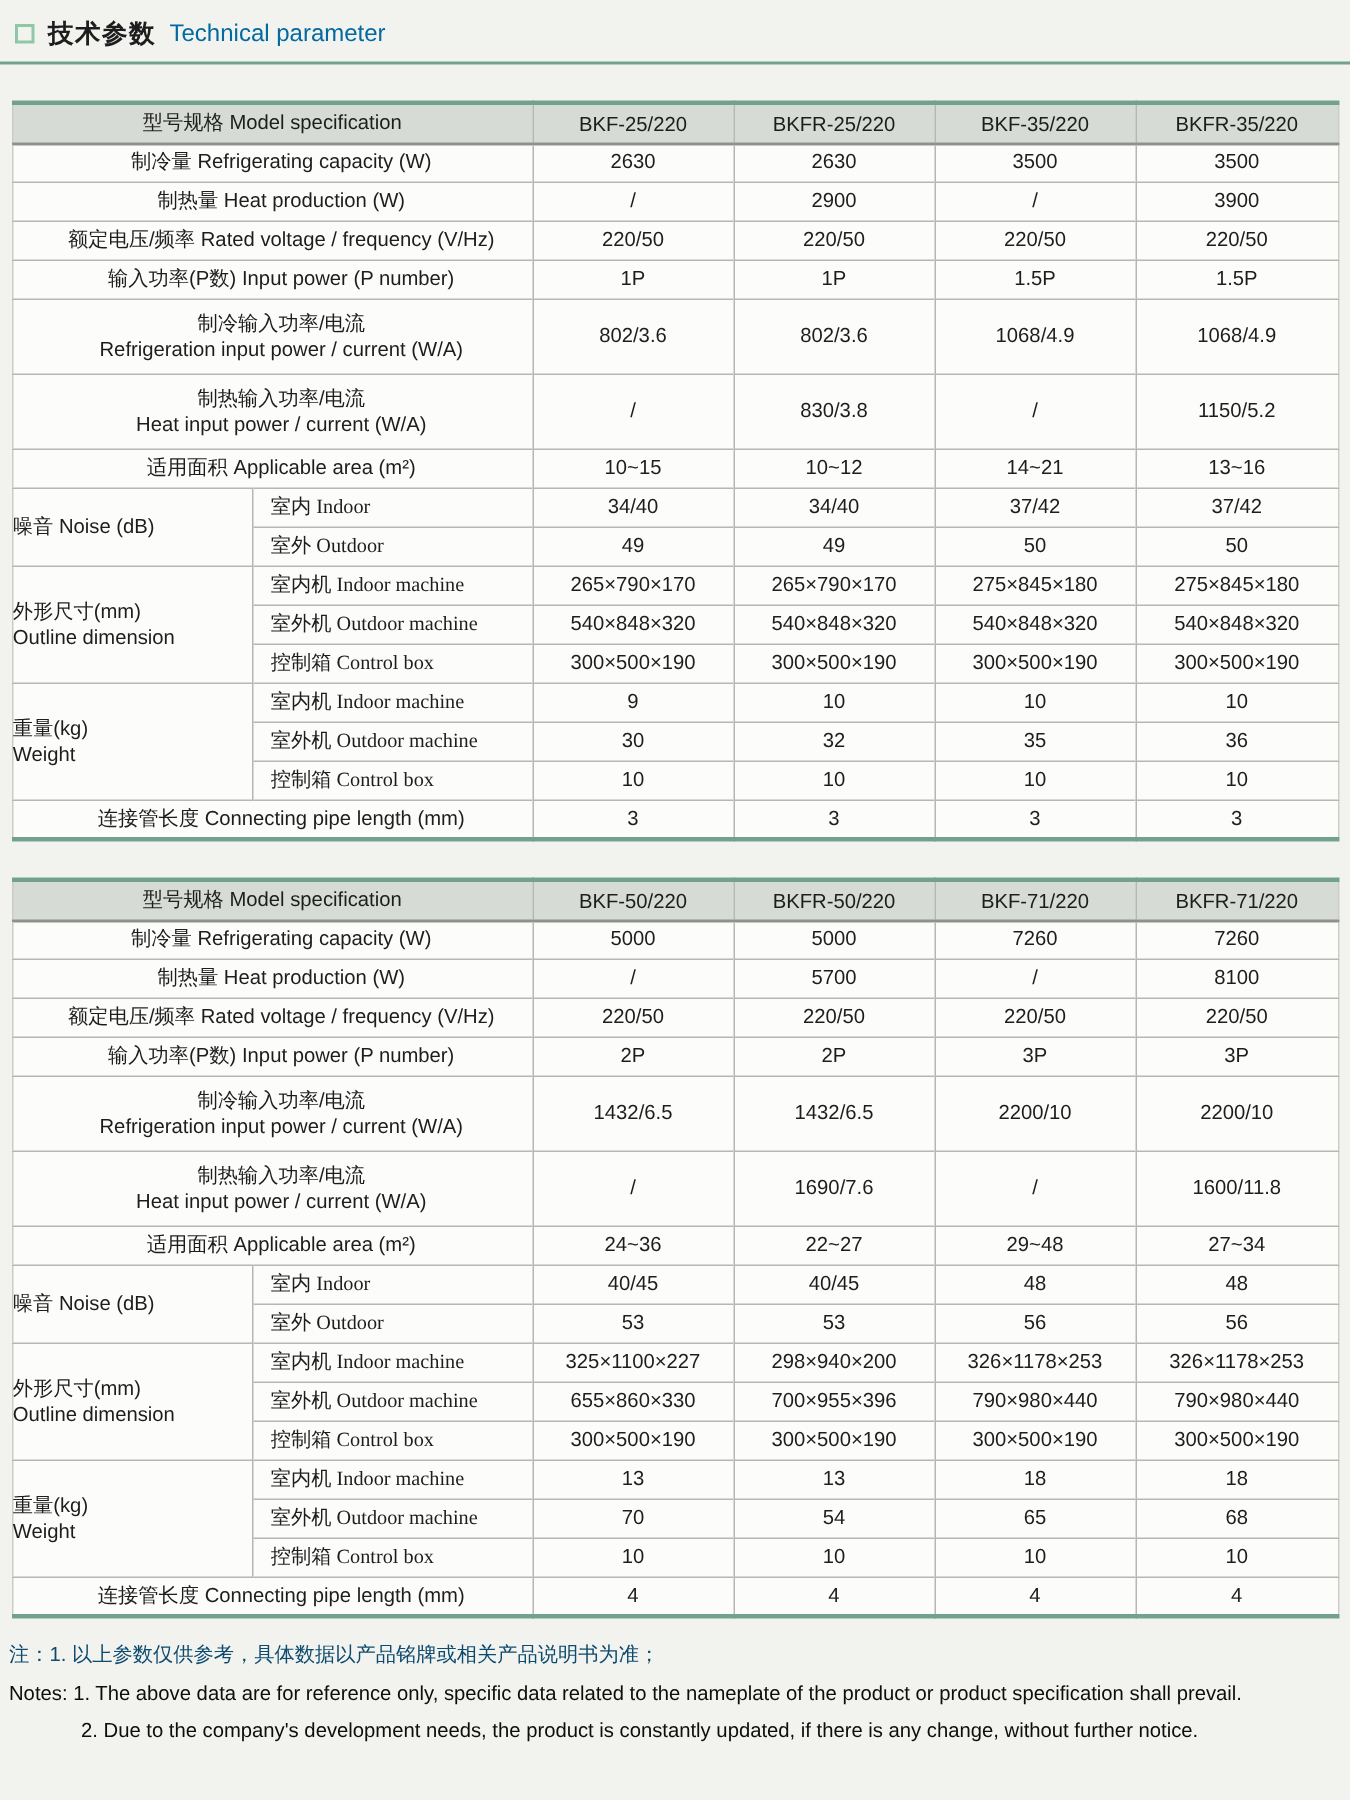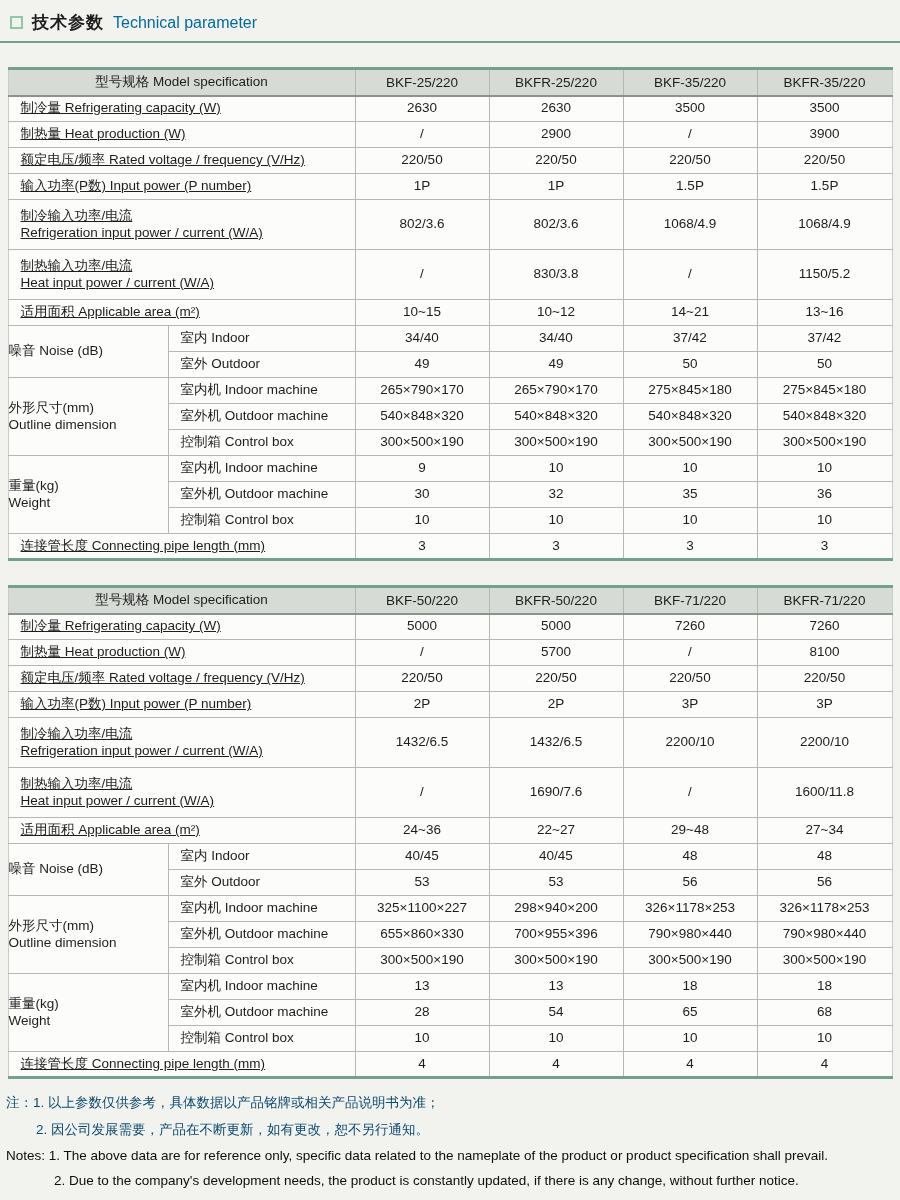--- a/index.html
+++ b/index.html
@@ -35,22 +35,22 @@
   }
   table.spec-table + table.spec-table{margin-top:24px;}
   .spec-table thead th{
     background:var(--hdr-bg);height:27px;font-weight:normal;
     border-bottom:2px solid var(--hdr-line);text-align:center;
   }
   .spec-table thead th.v{border-left:1px solid var(--line);}
   .spec-table td{height:26px;border-top:1px solid var(--line);line-height:1.25;}
   .spec-table td.tall{height:50px;}
   .spec-table td.v{text-align:center;border-left:1px solid var(--line);}
-  .spec-table td.lab{text-align:left;padding-left:12px;text-decoration:underline;}
-  .spec-table td.sub{text-align:left;padding-left:12px;border-left:1px solid var(--line);}
+  .spec-table td.lab{text-align:center;padding-left:12px;}
+  .spec-table td.sub{text-align:left;padding-left:12px;border-left:1px solid var(--line);font-family:Liberation Serif, serif;}
   .spec-table td.grp{text-align:left;}
   .lab .l2,.grp .l2{display:block;}
   .notes{margin:10px 10px 0 6px;}
   .note-zh{font-size:13.5px;line-height:27px;color:#0c4a6e;}
   .note-zh.ind{padding-left:30px;}
   .note-en{font-size:13.5px;line-height:25px;color:#0d0d0d;}
   .note-en.ind{padding-left:48px;}
 </style>
 </head>
 <body>
@@ -309,21 +309,21 @@
           <tr>
             <td class="grp" rowspan="3"><span class="l1">重量(kg)</span><span class="l2">Weight</span></td>
             <td class="sub">室内机 Indoor machine</td>
             <td class="v">13</td>
             <td class="v">13</td>
             <td class="v">18</td>
             <td class="v">18</td>
           </tr>
           <tr>
             <td class="sub">室外机 Outdoor machine</td>
-            <td class="v">28</td>
+            <td class="v">70</td>
             <td class="v">54</td>
             <td class="v">65</td>
             <td class="v">68</td>
           </tr>
           <tr>
             <td class="sub">控制箱 Control box</td>
             <td class="v">10</td>
             <td class="v">10</td>
             <td class="v">10</td>
             <td class="v">10</td>
@@ -334,18 +334,17 @@
             <td class="v">4</td>
             <td class="v">4</td>
             <td class="v">4</td>
           </tr>
         </tbody>
       </table>
     </div>
 
   <div class="notes">
     <div class="note-zh">注：1. 以上参数仅供参考，具体数据以产品铭牌或相关产品说明书为准；</div>
-    <div class="note-zh ind">2. 因公司发展需要，产品在不断更新，如有更改，恕不另行通知。</div>
     <div class="note-en">Notes: 1. The above data are for reference only, specific data related to the nameplate of the product or product specification shall prevail.</div>
     <div class="note-en ind">2. Due to the company's development needs, the product is constantly updated, if there is any change, without further notice.</div>
   </div>
 
 </div>
 
 </body></html>

